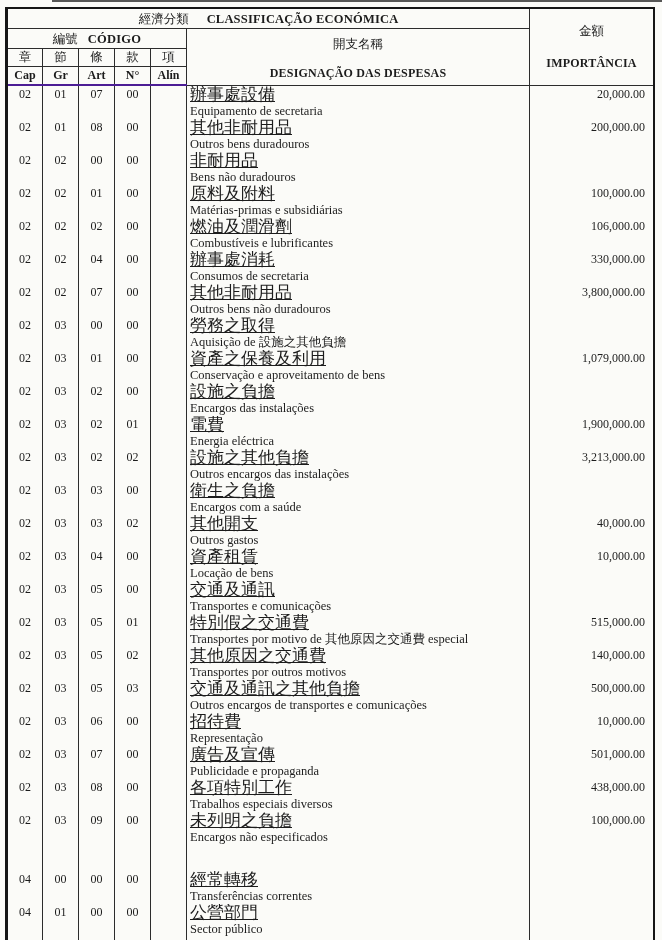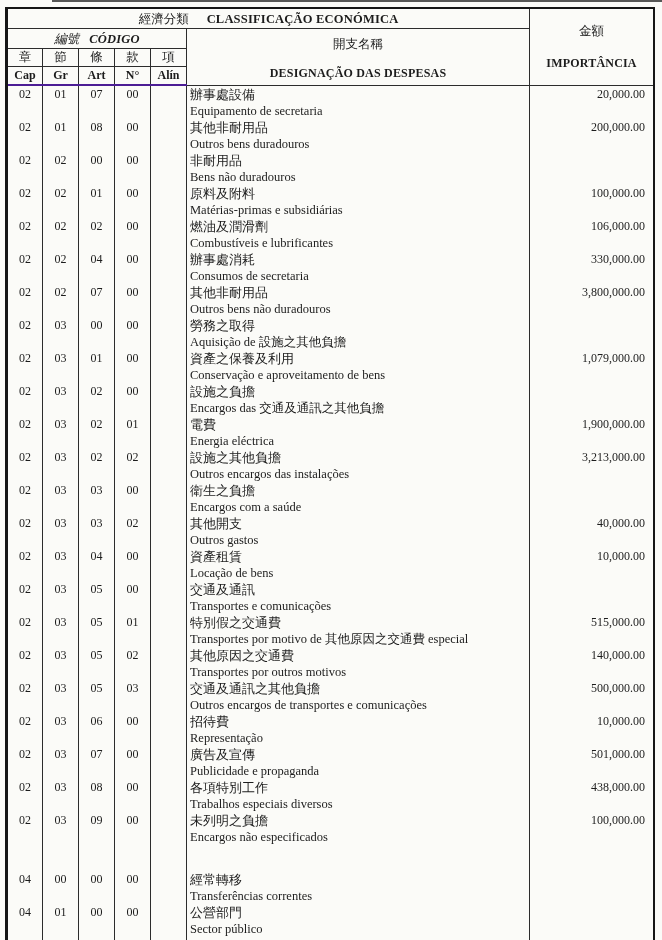--- a/index.html
+++ b/index.html
@@ -44,21 +44,21 @@
   tr.h4 { height: 18px; }
   .zh-hdr { font-size: 12.5px; }
   .lat-hdr { font-weight: bold; font-size: 12.5px; letter-spacing: .2px; }
   .title-cell { line-height: 18px; }
   .title-cell .gap { display: inline-block; width: 18px; }
   .amount-hdr-cell {
     vertical-align: top;
   }
   .amount-hdr-cell .zh-hdr { display: block; margin-top: 14px; }
   .amount-hdr-cell .lat-hdr { display: block; margin-top: 16px; font-size: 12px; }
-  .codegrp-cell { line-height: 18px; font-style: italic; }
+  .codegrp-cell { line-height: 18px; }
   .codegrp-cell .gap { display: inline-block; width: 10px; }
   .desig-hdr-cell { vertical-align: top; }
   .desig-hdr-cell .zh-hdr { display: block; margin-top: 7px; }
   .desig-hdr-cell .lat-hdr { display: block; margin-top: 13px; font-size: 12px; }
   .colhdr-zh { font-size: 12.5px; line-height: 17px; }
   .colhdr-pt { font-weight: bold; font-size: 12px; line-height: 17px; }
   thead tr.h4 th { border-bottom: 2px solid #4c1d95; }
   
   tbody td {
     border-top: none; border-bottom: none;
@@ -66,21 +66,21 @@
   tr.item { height: 33px; }
   tr.spacer { height: 26px; }
   tr.filler { height: 22px; }
   td.code {
     text-align: center;
     font-size: 12px;
     padding-top: 1px;
     line-height: 15px;
   }
   td.desig { padding-left: 3px; }
-  td.desig .zh { font-size: 13px; line-height: 16px; padding-top: 1px; }
+  td.desig .zh { font-size: 17px; line-height: 16px; padding-top: 1px; text-decoration: underline; }
   td.desig .pt { font-size: 12.5px; line-height: 16px; }
   td.amt {
     text-align: right;
     font-size: 12px;
     padding: 1px 8px 0 0;
     line-height: 15px;
   }
 </style>
 </head>
 <body>
@@ -242,21 +242,21 @@
           <td class="amt">1,079,000.00</td>
         </tr>
         <tr class="item">
           <td class="code">02</td>
           <td class="code">03</td>
           <td class="code">02</td>
           <td class="code">00</td>
           <td class="code"></td>
           <td class="desig">
             <div class="zh">設施之負擔</div>
-            <div class="pt">Encargos das 交通及通訊之其他負擔</div>
+            <div class="pt">Encargos das instalações</div>
           </td>
           <td class="amt"></td>
         </tr>
         <tr class="item">
           <td class="code">02</td>
           <td class="code">03</td>
           <td class="code">02</td>
           <td class="code">01</td>
           <td class="code"></td>
           <td class="desig">

